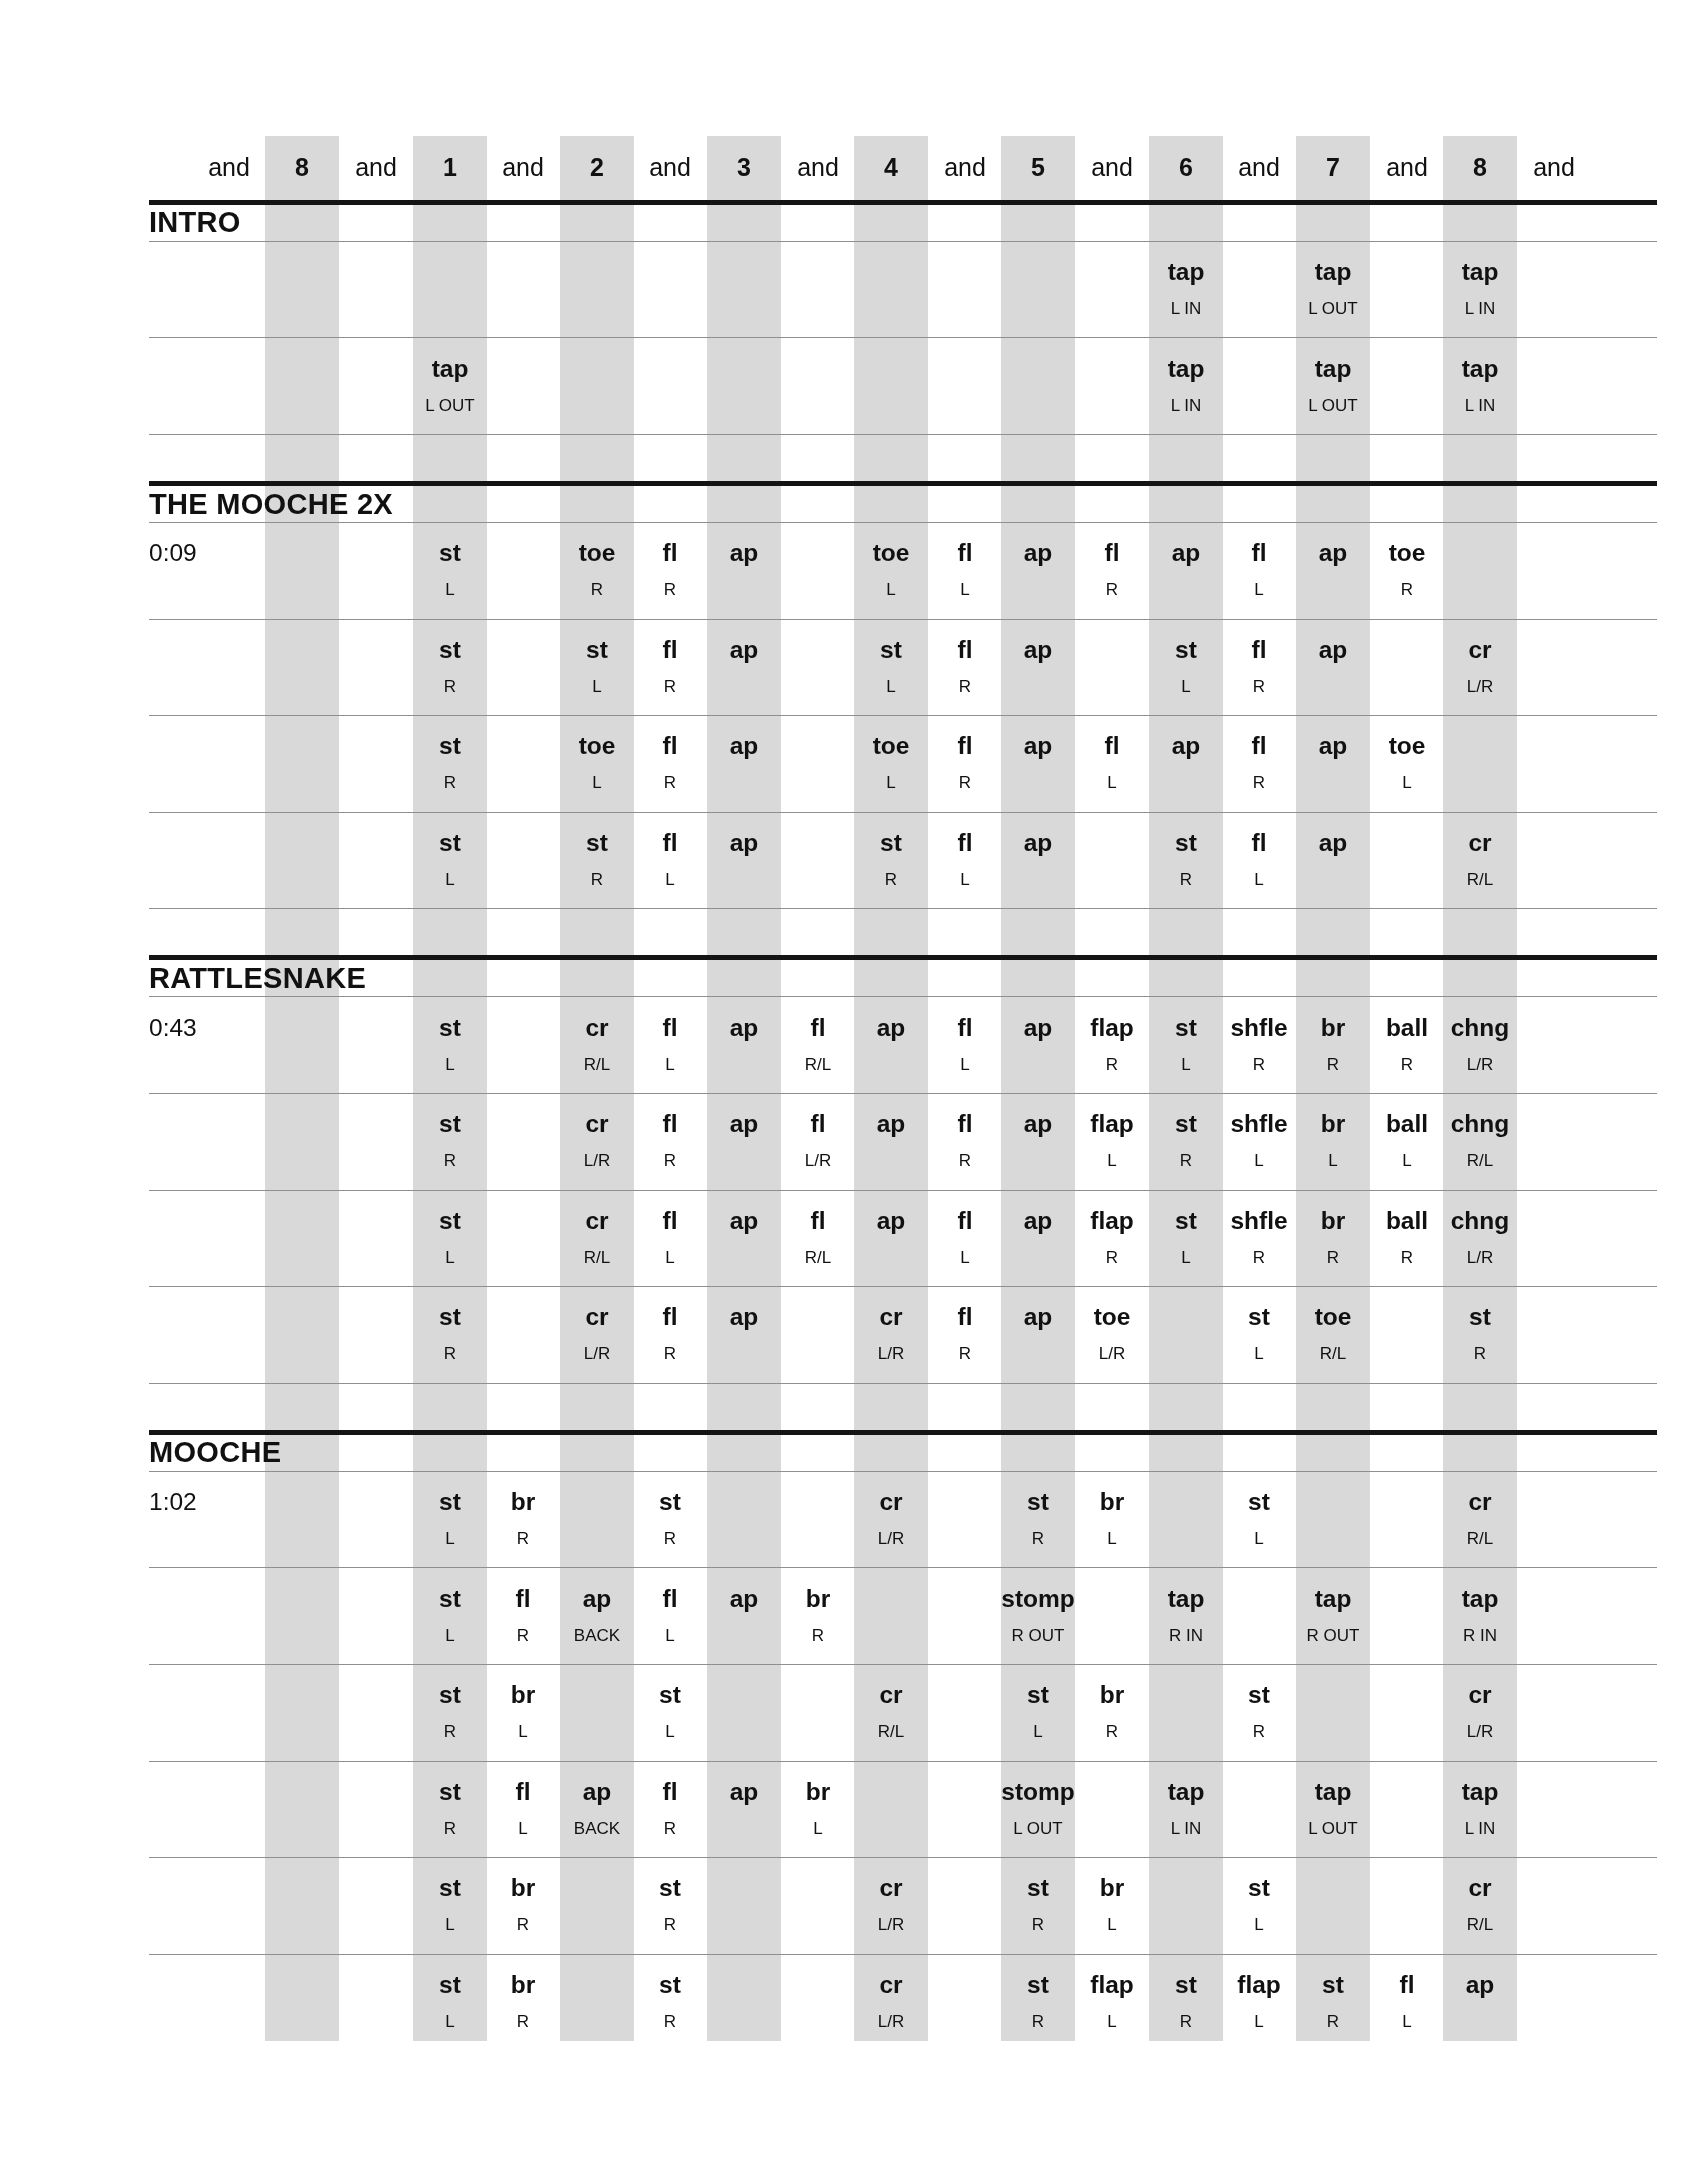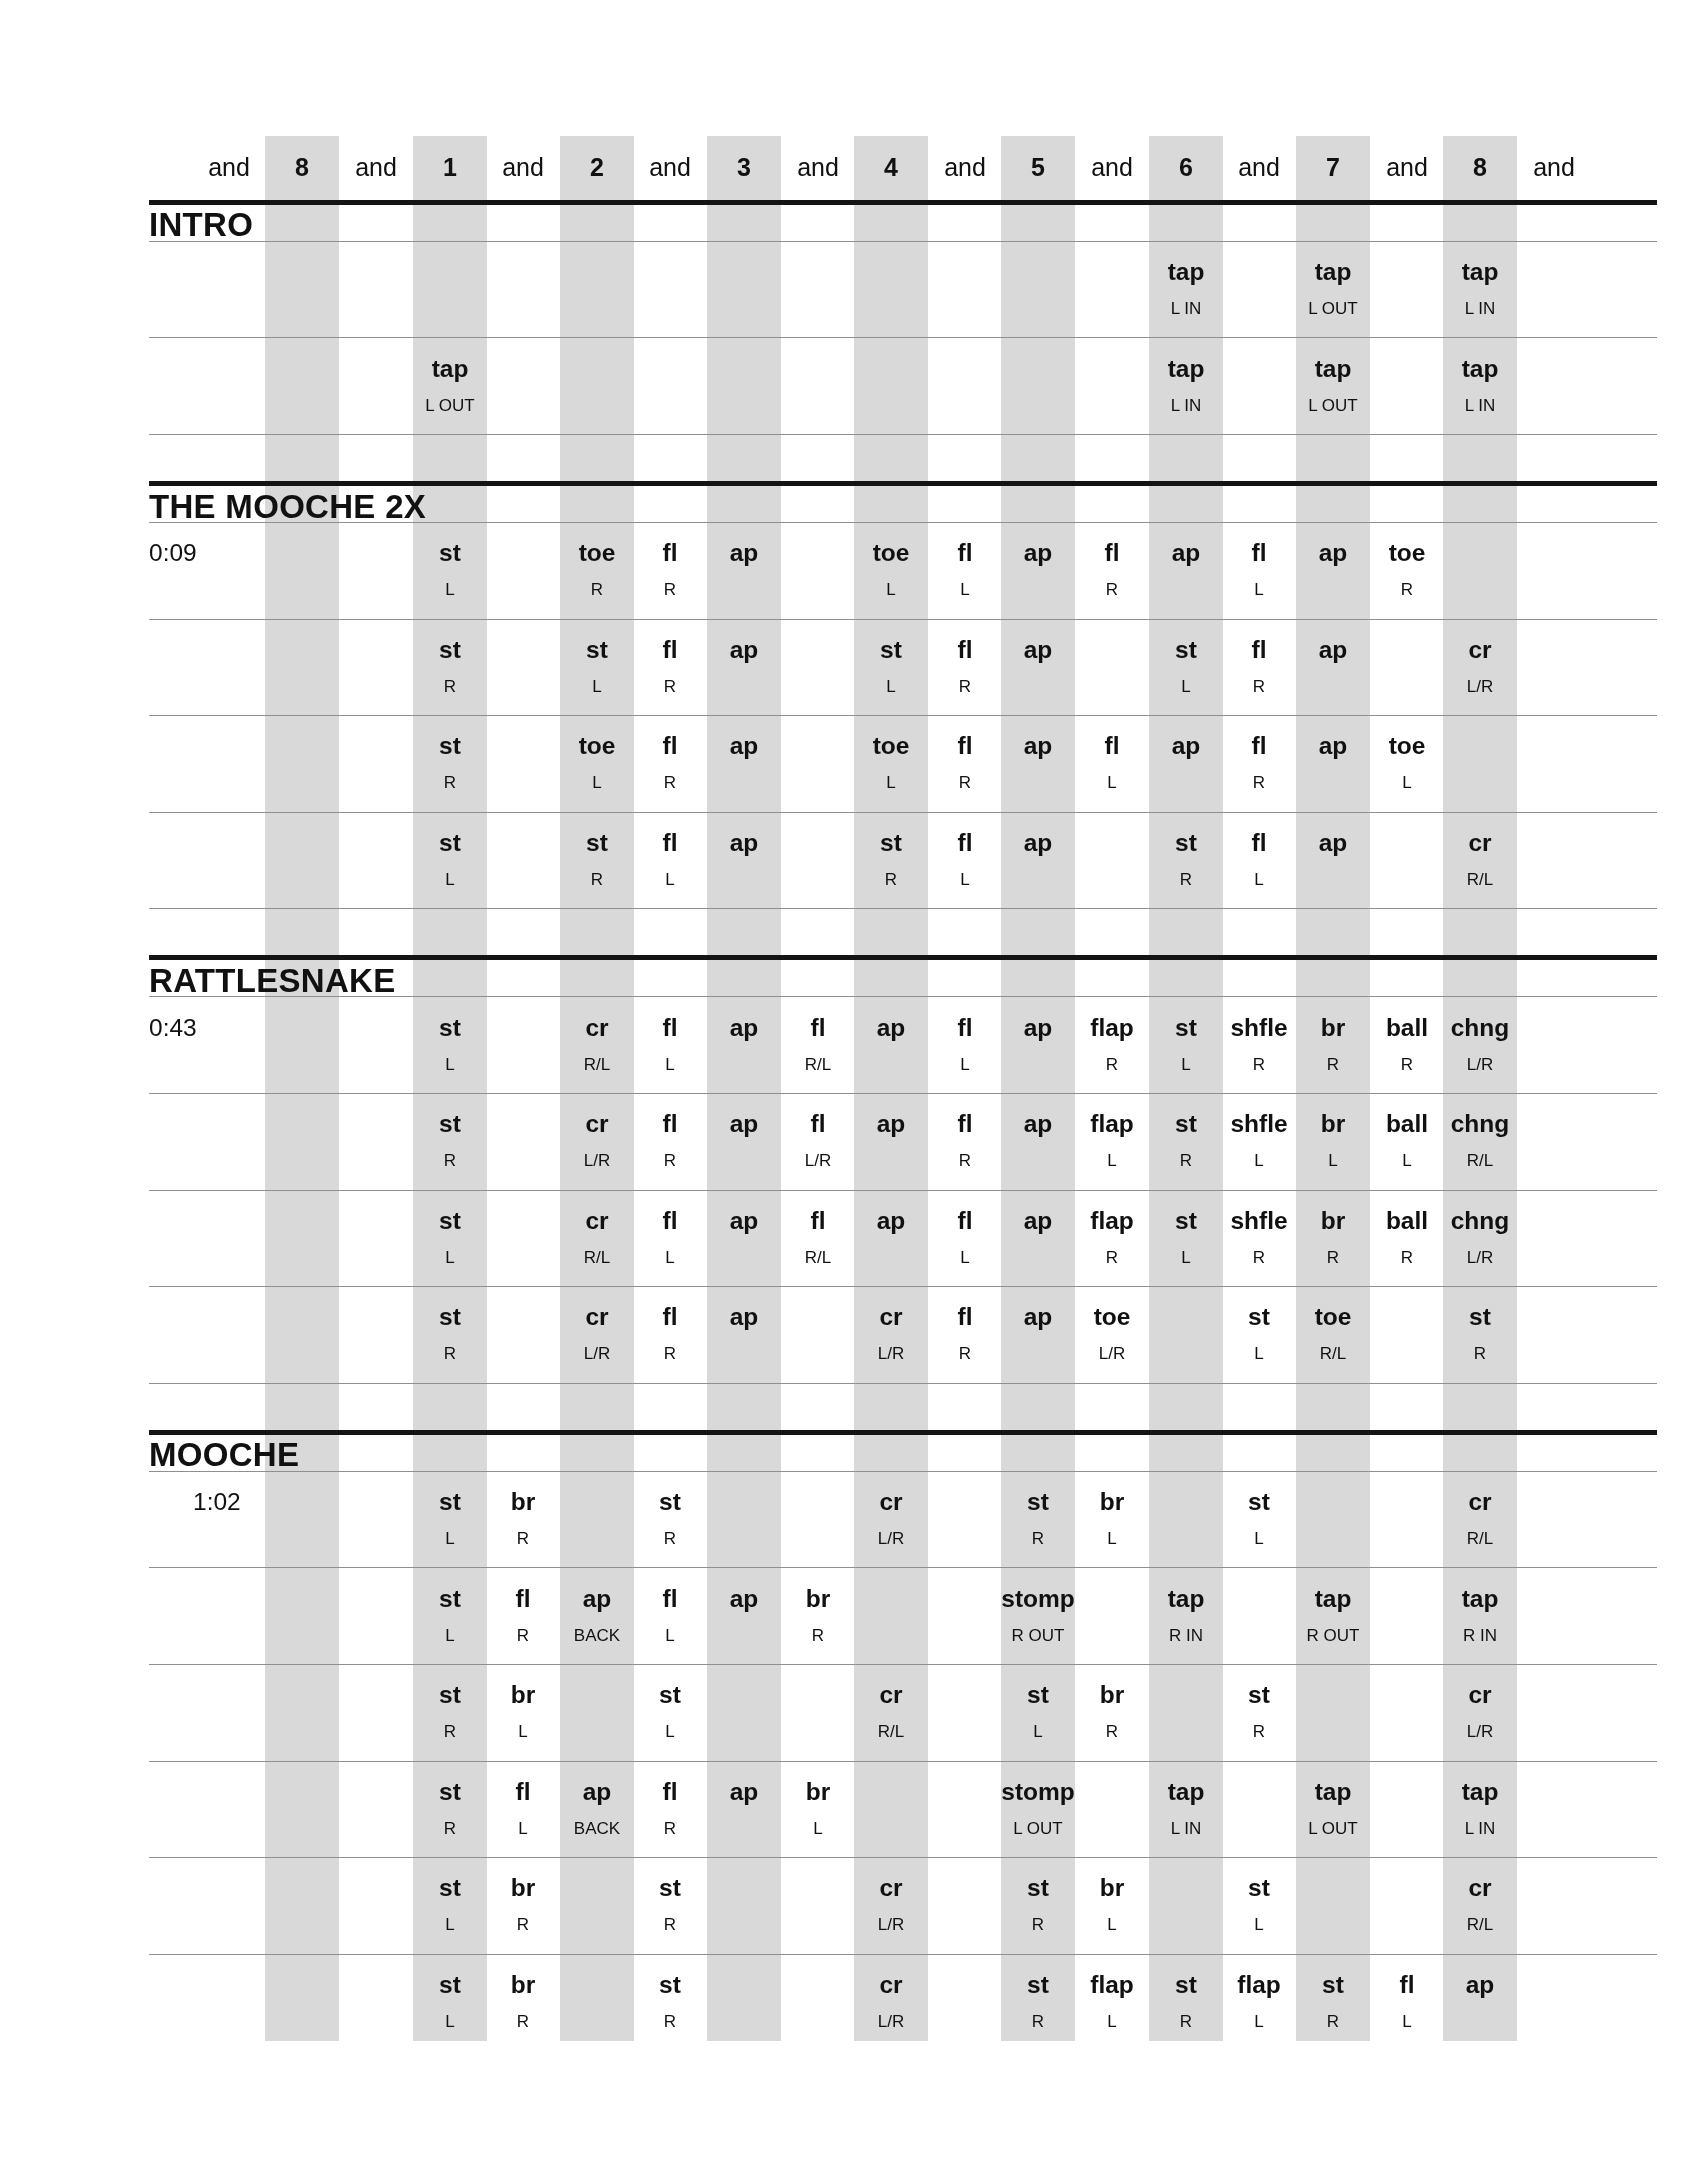--- a/index.html
+++ b/index.html
@@ -6,21 +6,21 @@
   .page{position:relative;width:1687px;height:2183px;background:#ffffff;overflow:hidden;
         font-family:"Liberation Sans", sans-serif;color:#111;}
   .meta{position:absolute;left:149px;top:41px;font-size:19px;line-height:30px;white-space:nowrap;}
   .meta .link{text-decoration:underline;}
   .title{position:absolute;top:17px;right:41px;font-size:70px;font-weight:400;white-space:nowrap;}
   .stripe{position:absolute;background:#d9d9d9;}
   .beat{position:absolute;text-align:center;font-size:25px;white-space:nowrap;}
   .beat.num{font-weight:700;}
   .rule-thick{position:absolute;background:#141414;height:4.6px;}
   .rule-thin{position:absolute;background:#8f8f8f;height:1.3px;}
-  .sec-label{position:absolute;font-size:33px;font-weight:700;letter-spacing:0.3px;white-space:nowrap;}
+  .sec-label{position:absolute;font-size:29px;font-weight:700;letter-spacing:0.3px;white-space:nowrap;}
   .sec-time{position:absolute;font-size:24.5px;white-space:nowrap;}
   .cell-main{position:absolute;font-size:24.5px;font-weight:700;text-align:center;white-space:nowrap;}
   .cell-sub{position:absolute;font-size:17px;font-weight:400;text-align:center;white-space:nowrap;}
 </style>
 </head>
 <body>
 
 <div class="page">
   <div id="grid">
       <div class="stripe" style="left: 265px; top: 136px; width: 74px; height: 1905px; background: rgb(217, 217, 217);"></div>
@@ -255,21 +255,21 @@
       <div class="cell-main" style="left: 1222px; top: 1303px; width: 74px;">st</div>
       <div class="cell-sub" style="left: 1222px; top: 1344px; width: 74px;">L</div>
       <div class="cell-main" style="left: 1296px; top: 1303px; width: 74px;">toe</div>
       <div class="cell-sub" style="left: 1296px; top: 1344px; width: 74px;">R/L</div>
       <div class="cell-main" style="left: 1443px; top: 1303px; width: 74px;">st</div>
       <div class="cell-sub" style="left: 1443px; top: 1344px; width: 74px;">R</div>
       <div class="rule-thin" style="left: 149px; top: 1383px; width: 1508px; background: rgb(143, 143, 143);"></div>
       <div class="rule-thick" style="left: 149px; top: 1430px; width: 1508px; background: rgb(20, 20, 20);"></div>
       <div class="sec-label" style="left: 149px; top: 1436px;">MOOCHE</div>
       <div class="rule-thin" style="left: 149px; top: 1471px; width: 1508px; background: rgb(143, 143, 143);"></div>
-      <div class="sec-time" style="left: 149px; top: 1488px; margin-left: 44px;">1:02</div>
+      <div class="sec-time" style="left: 149px; top: 1488px;">1:02</div>
       <div class="cell-main" style="left: 413px; top: 1488px; width: 74px;">st</div>
       <div class="cell-sub" style="left: 413px; top: 1529px; width: 74px;">L</div>
       <div class="cell-main" style="left: 486px; top: 1488px; width: 74px;">br</div>
       <div class="cell-sub" style="left: 486px; top: 1529px; width: 74px;">R</div>
       <div class="cell-main" style="left: 633px; top: 1488px; width: 74px;">st</div>
       <div class="cell-sub" style="left: 633px; top: 1529px; width: 74px;">R</div>
       <div class="cell-main" style="left: 854px; top: 1488px; width: 74px;">cr</div>
       <div class="cell-sub" style="left: 854px; top: 1529px; width: 74px;">L/R</div>
       <div class="cell-main" style="left: 1001px; top: 1488px; width: 74px;">st</div>
       <div class="cell-sub" style="left: 1001px; top: 1529px; width: 74px;">R</div>

